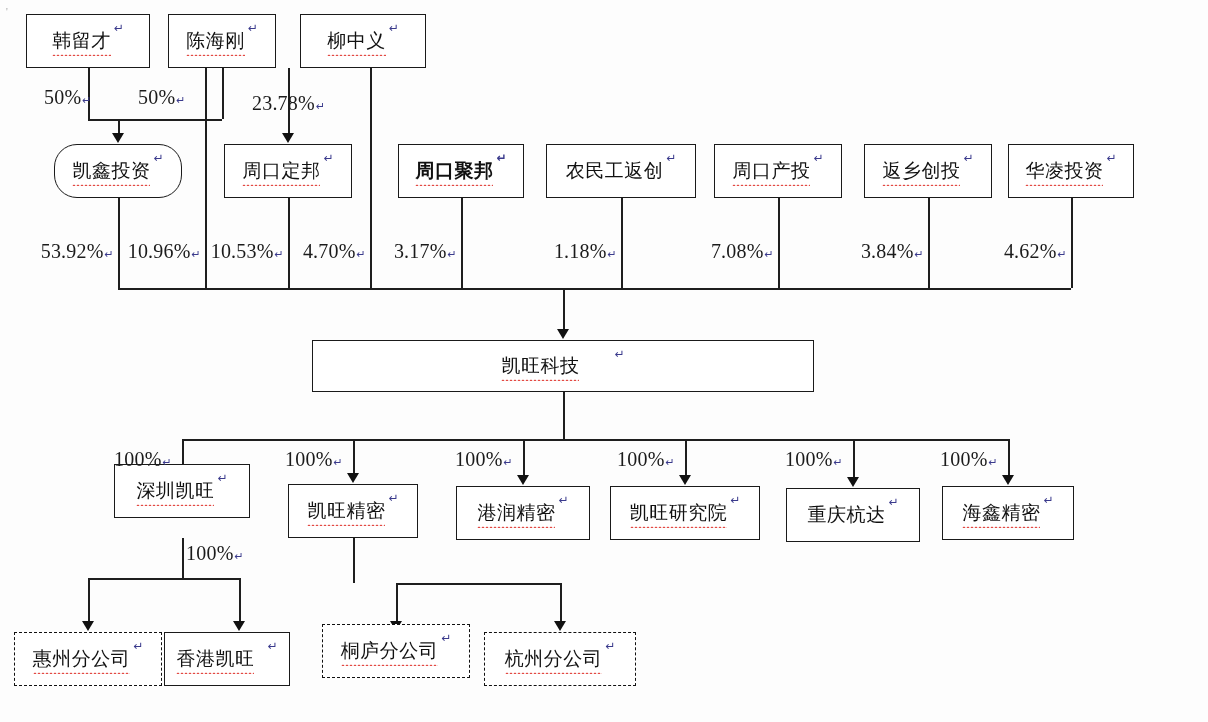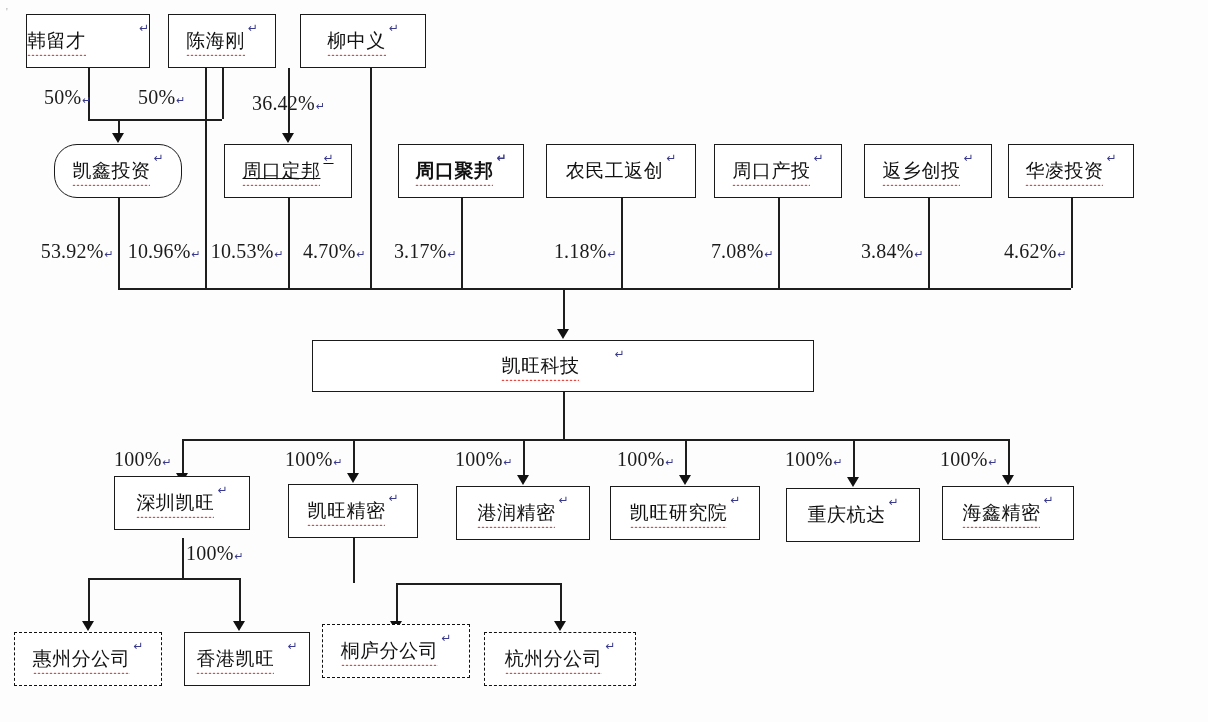--- a/index.html
+++ b/index.html
@@ -137,37 +137,37 @@
       <div class="vline" style="left: 239px; top: 578px; height: 44px;"></div>
       <div class="arrow" style="left: 232.5px; top: 621px;"></div>
       <div class="vline" style="left: 353px; top: 538px; height: 45px;"></div>
       <div class="hline" style="left: 396px; top: 583px; width: 164px;"></div>
       <div class="vline" style="left: 396px; top: 583px; height: 39px;"></div>
       <div class="arrow" style="left: 389.5px; top: 621px;"></div>
       <div class="vline" style="left: 560px; top: 583px; height: 39px;"></div>
       <div class="arrow" style="left: 553.5px; top: 621px;"></div>
     </div>
   <div id="nodes">
-      <div class="node" style="left: 26px; top: 14px; width: 124px; height: 54px; justify-content: space-between;">
+      <div class="node" style="left: 26px; top: 14px; width: 124px; height: 54px;">
         <span class="label squiggle">韩留才</span>
         <span class="pilcrow">↵</span>
       </div>
       <div class="node" style="left: 168px; top: 14px; width: 108px; height: 54px;">
         <span class="label squiggle">陈海刚</span>
         <span class="pilcrow">↵</span>
       </div>
       <div class="node" style="left: 300px; top: 14px; width: 126px; height: 54px;">
         <span class="label squiggle">柳中义</span>
         <span class="pilcrow">↵</span>
       </div>
       <div class="node" style="left: 54px; top: 144px; width: 128px; height: 54px; border-radius: 23px;">
         <span class="label squiggle">凯鑫投资</span>
         <span class="pilcrow">↵</span>
       </div>
-      <div class="node" style="left: 224px; top: 144px; width: 128px; height: 54px; text-decoration: underline;">
+      <div class="node" style="left: 224px; top: 144px; width: 128px; height: 54px;">
         <span class="label squiggle">周口定邦</span>
         <span class="pilcrow">↵</span>
       </div>
       <div class="node" style="left: 398px; top: 144px; width: 126px; height: 54px; font-weight: bold;">
         <span class="label squiggle">周口聚邦</span>
         <span class="pilcrow">↵</span>
       </div>
       <div class="node" style="left: 546px; top: 144px; width: 150px; height: 54px;">
         <span class="label">农民工返创</span>
         <span class="pilcrow">↵</span>
@@ -181,21 +181,21 @@
         <span class="pilcrow">↵</span>
       </div>
       <div class="node" style="left: 1008px; top: 144px; width: 126px; height: 54px;">
         <span class="label squiggle">华凌投资</span>
         <span class="pilcrow">↵</span>
       </div>
       <div class="node" style="left: 312px; top: 340px; width: 502px; height: 52px; gap: 32px;">
         <span class="label squiggle">凯旺科技</span>
         <span class="pilcrow">↵</span>
       </div>
-      <div class="node" style="left: 114px; top: 476px; width: 136px; height: 54px;">
+      <div class="node" style="left: 114px; top: 464px; width: 136px; height: 54px;">
         <span class="label squiggle">深圳凯旺</span>
         <span class="pilcrow">↵</span>
       </div>
       <div class="node" style="left: 288px; top: 484px; width: 130px; height: 54px;">
         <span class="label squiggle">凯旺精密</span>
         <span class="pilcrow">↵</span>
       </div>
       <div class="node" style="left: 456px; top: 486px; width: 134px; height: 54px;">
         <span class="label squiggle">港润精密</span>
         <span class="pilcrow">↵</span>
@@ -209,37 +209,37 @@
         <span class="pilcrow">↵</span>
       </div>
       <div class="node" style="left: 942px; top: 486px; width: 132px; height: 54px;">
         <span class="label squiggle">海鑫精密</span>
         <span class="pilcrow">↵</span>
       </div>
       <div class="node dashed" style="left: 14px; top: 632px; width: 148px; height: 54px;">
         <span class="label squiggle">惠州分公司</span>
         <span class="pilcrow">↵</span>
       </div>
-      <div class="node" style="left: 184px; top: 632px; width: 126px; height: 54px; gap: 10px;">
+      <div class="node" style="left: 164px; top: 632px; width: 126px; height: 54px; gap: 10px;">
         <span class="label squiggle">香港凯旺</span>
         <span class="pilcrow">↵</span>
       </div>
       <div class="node dashed" style="left: 322px; top: 624px; width: 148px; height: 54px;">
         <span class="label squiggle">桐庐分公司</span>
         <span class="pilcrow">↵</span>
       </div>
       <div class="node dashed" style="left: 484px; top: 632px; width: 152px; height: 54px;">
         <span class="label squiggle">杭州分公司</span>
         <span class="pilcrow">↵</span>
       </div>
     </div>
   <div id="pcts">
       <span class="pct" style="left: 44px; top: 86px;"><span>50%</span><span class="pilcrow">↵</span></span>
       <span class="pct" style="left: 138px; top: 86px;"><span>50%</span><span class="pilcrow">↵</span></span>
-      <span class="pct" style="left: 252px; top: 92px;"><span>36.42%</span><span class="pilcrow">↵</span></span>
+      <span class="pct" style="left: 252px; top: 92px;"><span>23.78%</span><span class="pilcrow">↵</span></span>
       <span class="pct" style="left: 114px; top: 240px; transform: translateX(-100%);"><span>53.92%</span><span class="pilcrow">↵</span></span>
       <span class="pct" style="left: 201px; top: 240px; transform: translateX(-100%);"><span>10.96%</span><span class="pilcrow">↵</span></span>
       <span class="pct" style="left: 284px; top: 240px; transform: translateX(-100%);"><span>10.53%</span><span class="pilcrow">↵</span></span>
       <span class="pct" style="left: 366px; top: 240px; transform: translateX(-100%);"><span>4.70%</span><span class="pilcrow">↵</span></span>
       <span class="pct" style="left: 457px; top: 240px; transform: translateX(-100%);"><span>3.17%</span><span class="pilcrow">↵</span></span>
       <span class="pct" style="left: 617px; top: 240px; transform: translateX(-100%);"><span>1.18%</span><span class="pilcrow">↵</span></span>
       <span class="pct" style="left: 774px; top: 240px; transform: translateX(-100%);"><span>7.08%</span><span class="pilcrow">↵</span></span>
       <span class="pct" style="left: 924px; top: 240px; transform: translateX(-100%);"><span>3.84%</span><span class="pilcrow">↵</span></span>
       <span class="pct" style="left: 1067px; top: 240px; transform: translateX(-100%);"><span>4.62%</span><span class="pilcrow">↵</span></span>
       <span class="pct" style="left: 172px; top: 448px; transform: translateX(-100%);"><span>100%</span><span class="pilcrow">↵</span></span>

